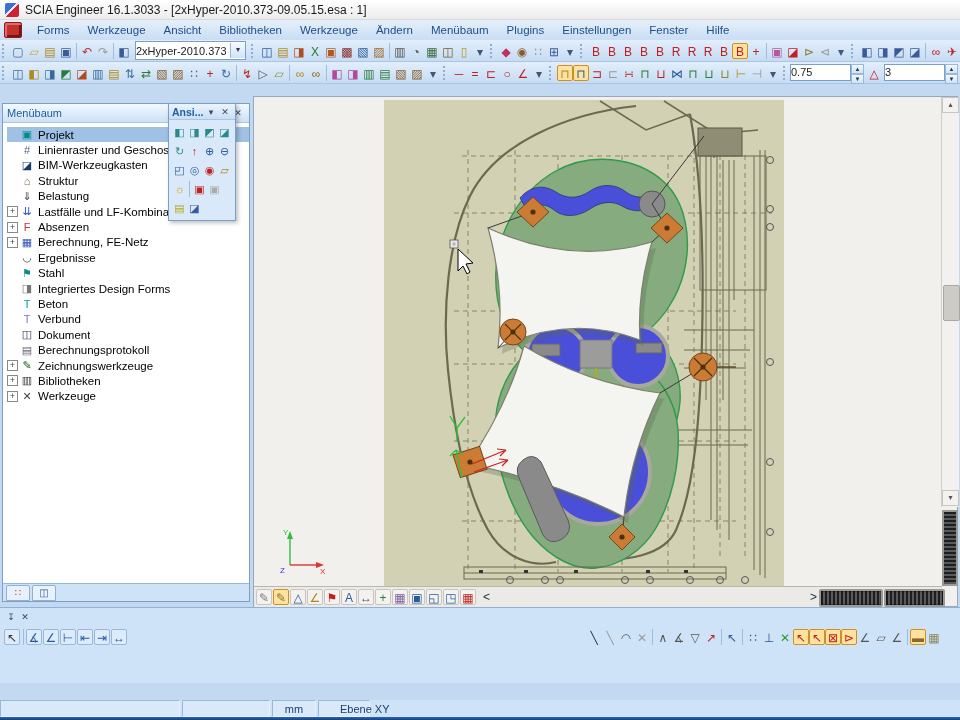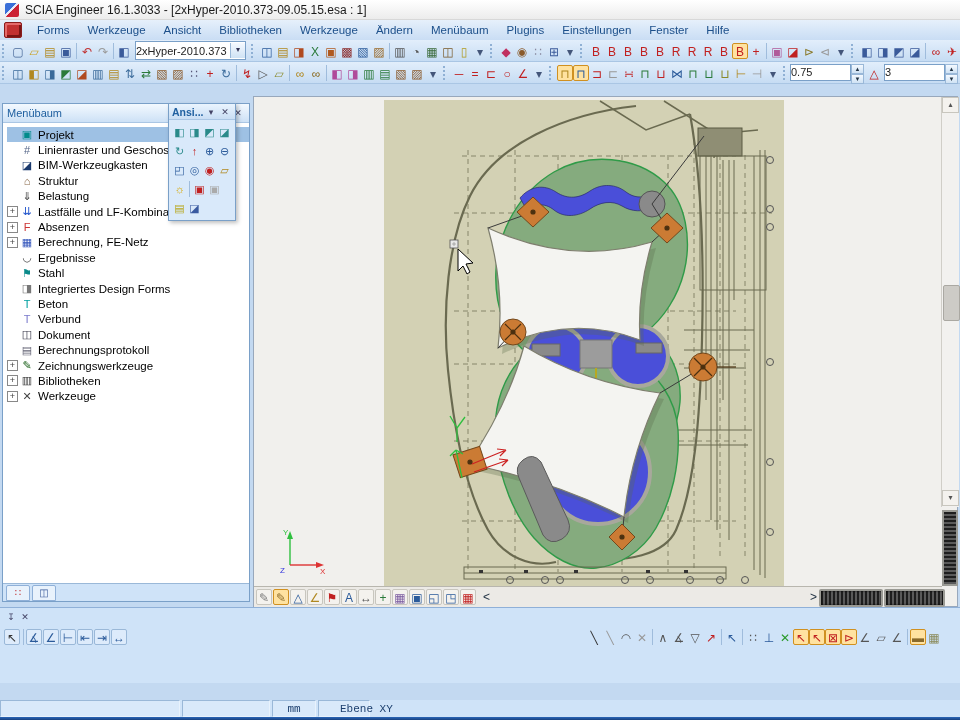--- a/index.html
+++ b/index.html
@@ -99,21 +99,21 @@
   .cmd-toolbar{height:24px;display:flex;align-items:center;padding:0 4px;position:relative;}
   .cmd-left .tb-icon{background:#ddebfb;border:1px solid #9ab8d8;margin-right:1px;}
   .cmd-right{position:absolute;right:18px;top:0;height:24px;display:flex;align-items:center;}
   .cmd-input{position:absolute;left:2px;top:76px;width:956px;height:16px;background:#fff;
     border:1px solid #555;border-bottom-color:#9ab8d8;box-sizing:border-box;font-size:11px;
     line-height:14px;padding-left:4px;color:#000;}
   
   .statusbar{position:absolute;left:0;top:700px;width:960px;height:17px;background:#cfe3f8;
     display:flex;align-items:stretch;font-size:11px;color:#1c3f6e;}
   .sb-cell{border:1px solid;border-color:#9ab8d8 #e8f2fc #e8f2fc #9ab8d8;background:#d9e9fa;
-    display:flex;align-items:center;padding:0 21px;box-sizing:border-box;white-space:nowrap;font-family:Liberation Mono, monospace;}
+    display:flex;align-items:center;padding:0 21px;box-sizing:border-box;white-space:nowrap;}
   .sb-cell.c0{width:180px;} .sb-cell.c1{width:88px;margin-left:2px;}
   .sb-cell.c2{width:30px;margin-left:2px;justify-content:center;}
   .sb-cell.c3{width:52px;margin-left:2px;}
   .sb-cell.c4{flex:1;margin-left:2px;border-color:transparent;background:transparent;}
   .bottom-edge{position:absolute;left:0;top:717px;width:960px;height:3px;
     background:linear-gradient(#2a66b8,#17407e);}
 </style>
 </head>
 <body>
 

